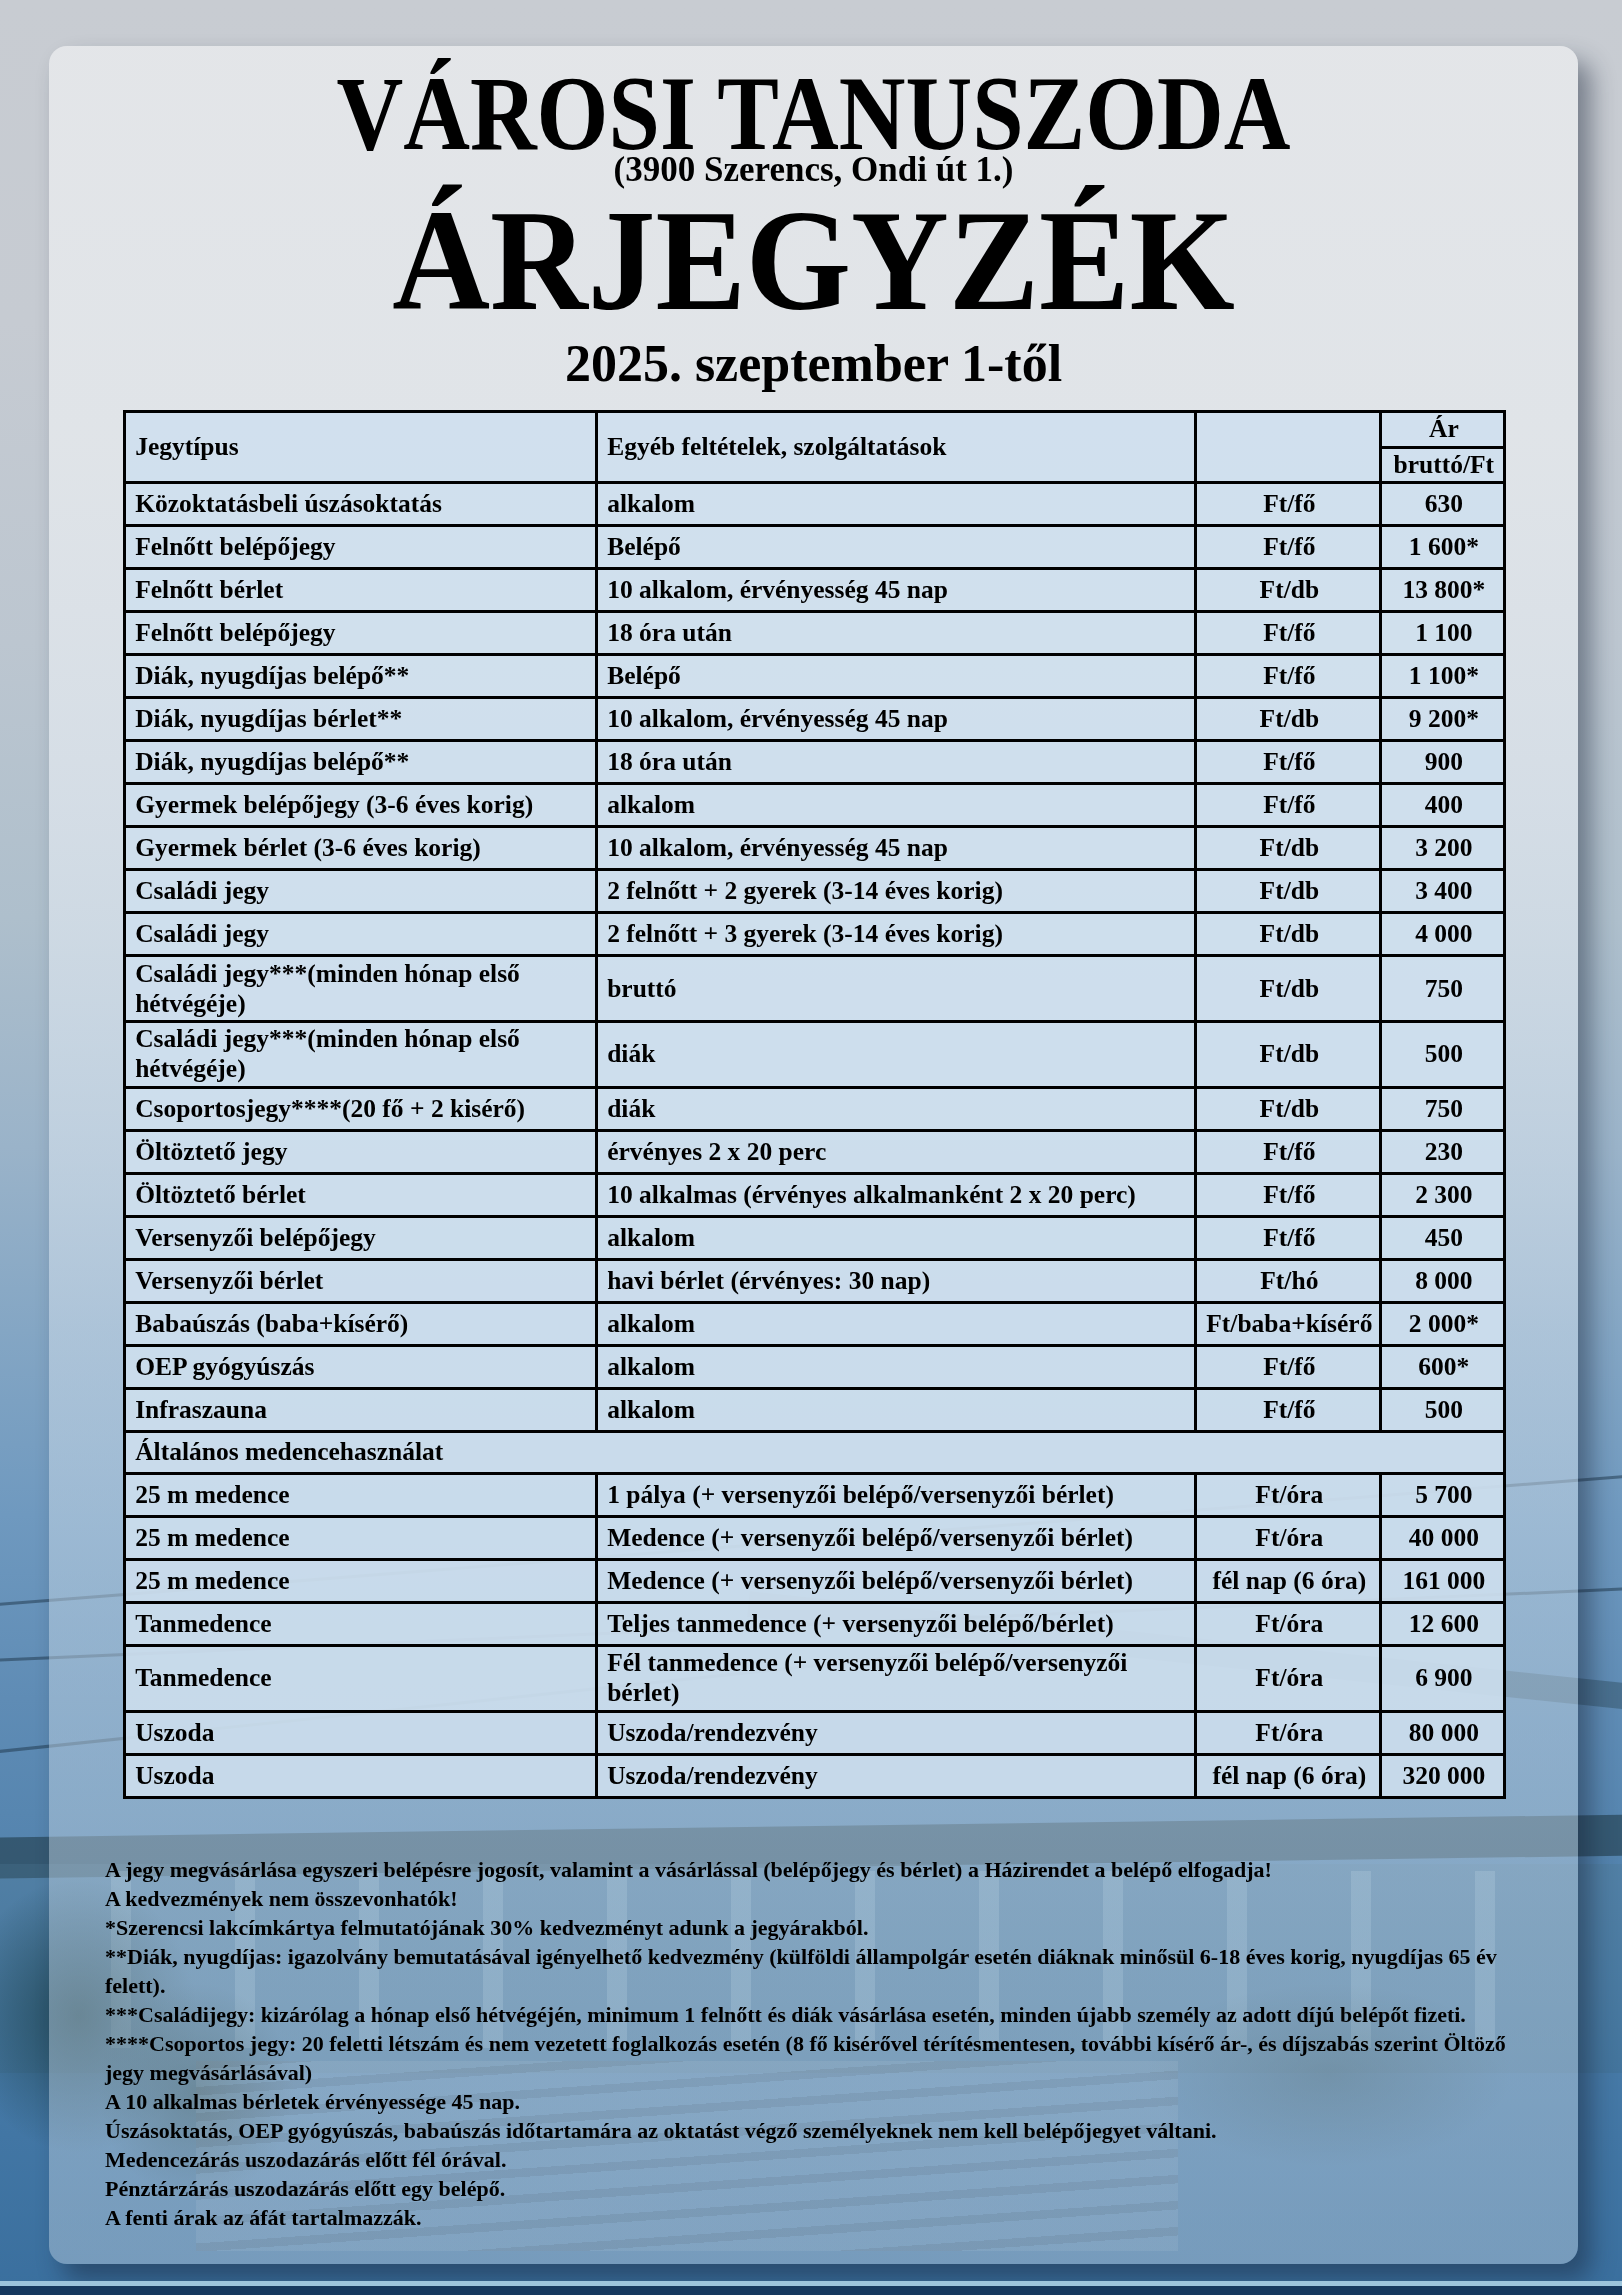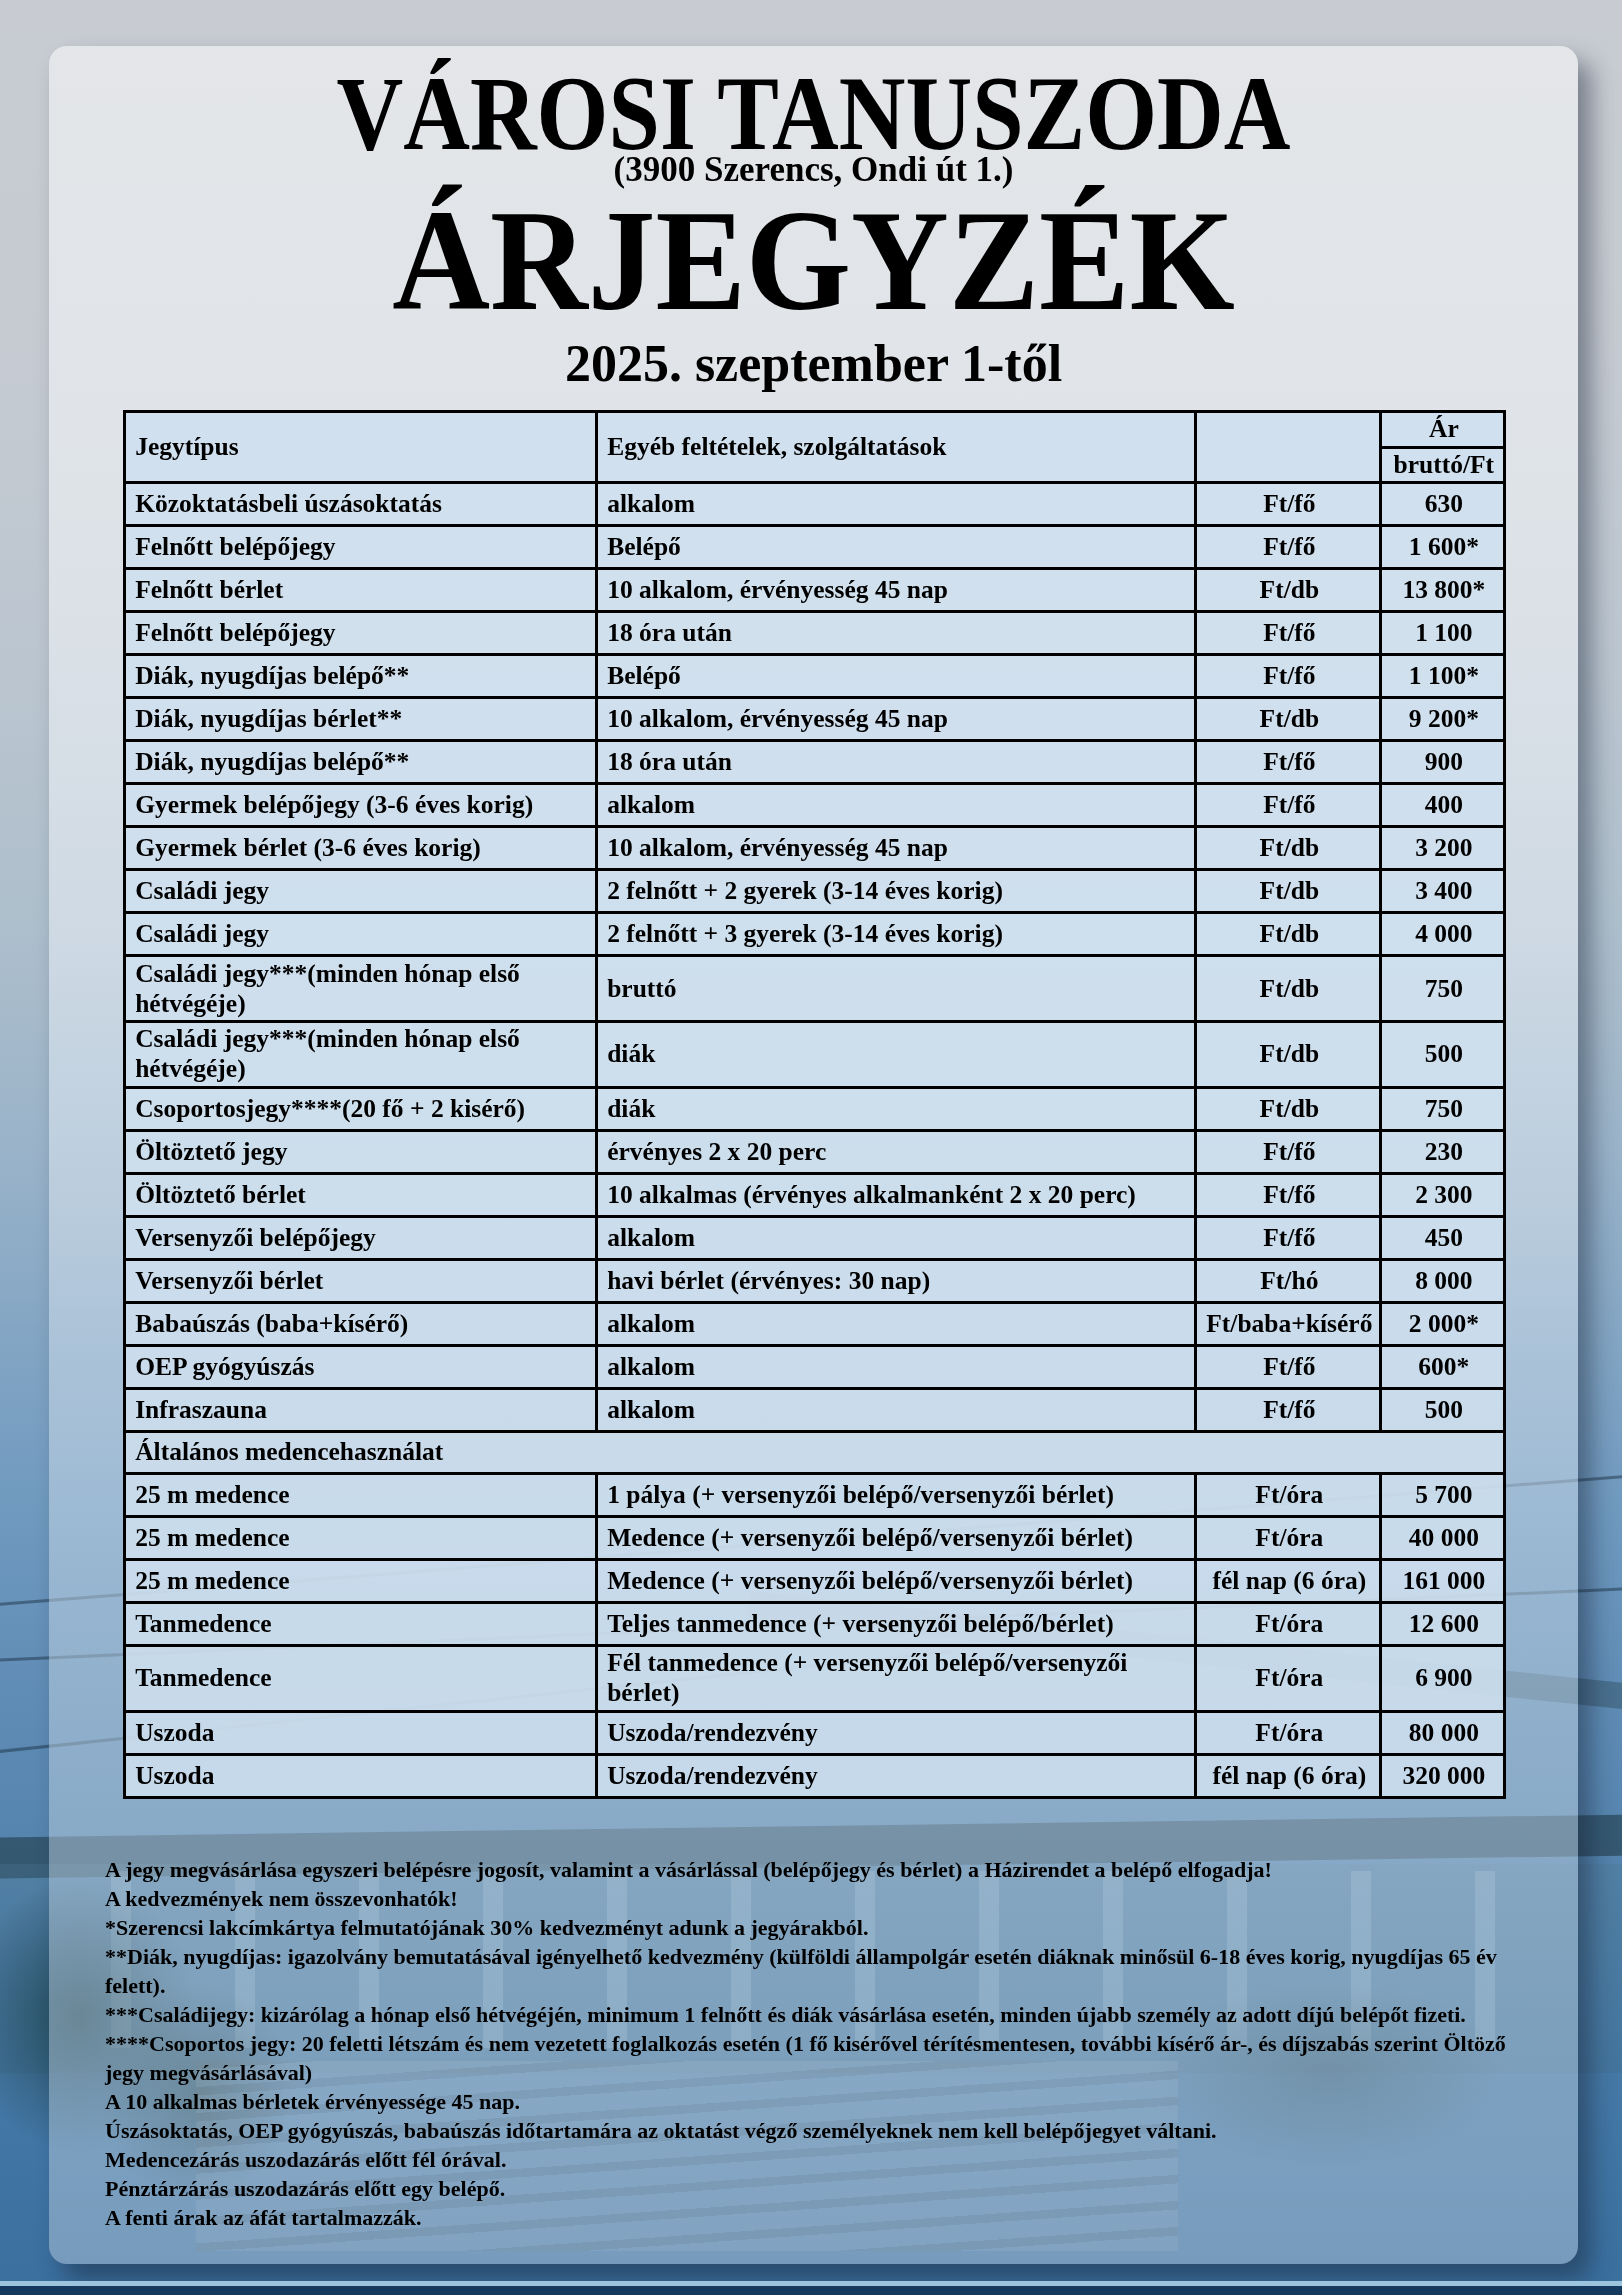--- a/index.html
+++ b/index.html
@@ -303,21 +303,21 @@
           </tr>
         </tbody>
     </table>
 
     <div class="notes">
         <p>A jegy megvásárlása egyszeri belépésre jogosít, valamint a vásárlással (belépőjegy és bérlet) a Házirendet a belépő elfogadja!</p>
         <p>A kedvezmények nem összevonhatók!</p>
         <p>*Szerencsi lakcímkártya felmutatójának 30% kedvezményt adunk a jegyárakból.</p>
         <p>**Diák, nyugdíjas: igazolvány bemutatásával igényelhető kedvezmény (külföldi állampolgár esetén diáknak minősül 6-18 éves korig, nyugdíjas 65 év felett).</p>
         <p>***Családijegy: kizárólag a hónap első hétvégéjén, minimum 1 felnőtt és diák vásárlása esetén, minden újabb személy az adott díjú belépőt fizeti.</p>
-        <p>****Csoportos jegy: 20 feletti létszám és nem vezetett foglalkozás esetén (1 fő kisérővel térítésmentesen, további kísérő ár-, és díjszabás szerint Öltöző jegy megvásárlásával)</p>
+        <p>****Csoportos jegy: 20 feletti létszám és nem vezetett foglalkozás esetén (8 fő kisérővel térítésmentesen, további kísérő ár-, és díjszabás szerint Öltöző jegy megvásárlásával)</p>
         <p>A 10 alkalmas bérletek érvényessége 45 nap.</p>
         <p>Úszásoktatás, OEP gyógyúszás, babaúszás időtartamára az oktatást végző személyeknek nem kell belépőjegyet váltani.</p>
         <p>Medencezárás uszodazárás előtt fél órával.</p>
         <p>Pénztárzárás uszodazárás előtt egy belépő.</p>
         <p>A fenti árak az áfát tartalmazzák.</p>
       </div>
 
   </div>
 </div>
 

